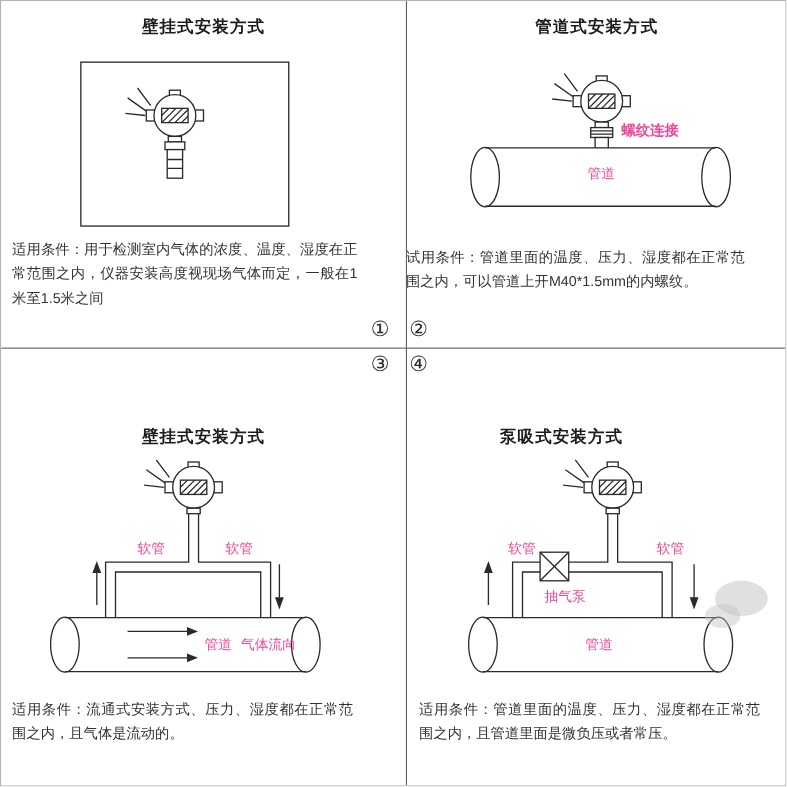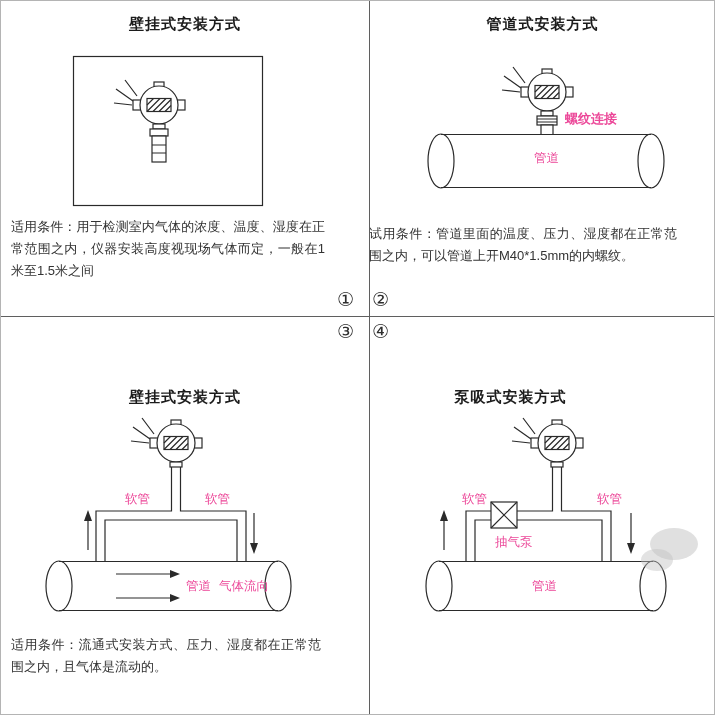--- a/index.html
+++ b/index.html
@@ -150,20 +150,21 @@
 
         <ellipse cx="305" cy="228" rx="24" ry="16" fill="#c2c2c2" opacity="0.5" stroke="none"></ellipse>
         <ellipse cx="288" cy="244" rx="16" ry="11" fill="#c2c2c2" opacity="0.45" stroke="none"></ellipse>
       </g>
     </svg>
     <div class="panel-title" style="top:72px">泵吸式安装方式</div>
     <div class="dlabel" style="left:93px;top:176px">软管</div>
     <div class="dlabel" style="left:228px;top:176px">软管</div>
     <div class="dlabel" style="left:126px;top:219px">抽气泵</div>
     <div class="dlabel" style="left:163px;top:263px">管道</div>
+    <div class="desc" style="left:12px;top:318px;width:310px">适用条件：管道里面的温度、压力、湿度都在正常范围之内，且管道里面是微负压或者常压。</div>
   </section>
 
   <div class="divider-h"></div>
   <div class="divider-v"></div>
 
   <span class="circ" style="left:336px;top:289px">①</span>
   <span class="circ" style="left:371px;top:289px">②</span>
   <span class="circ" style="left:336px;top:321px">③</span>
   <span class="circ" style="left:371px;top:321px">④</span>
 

